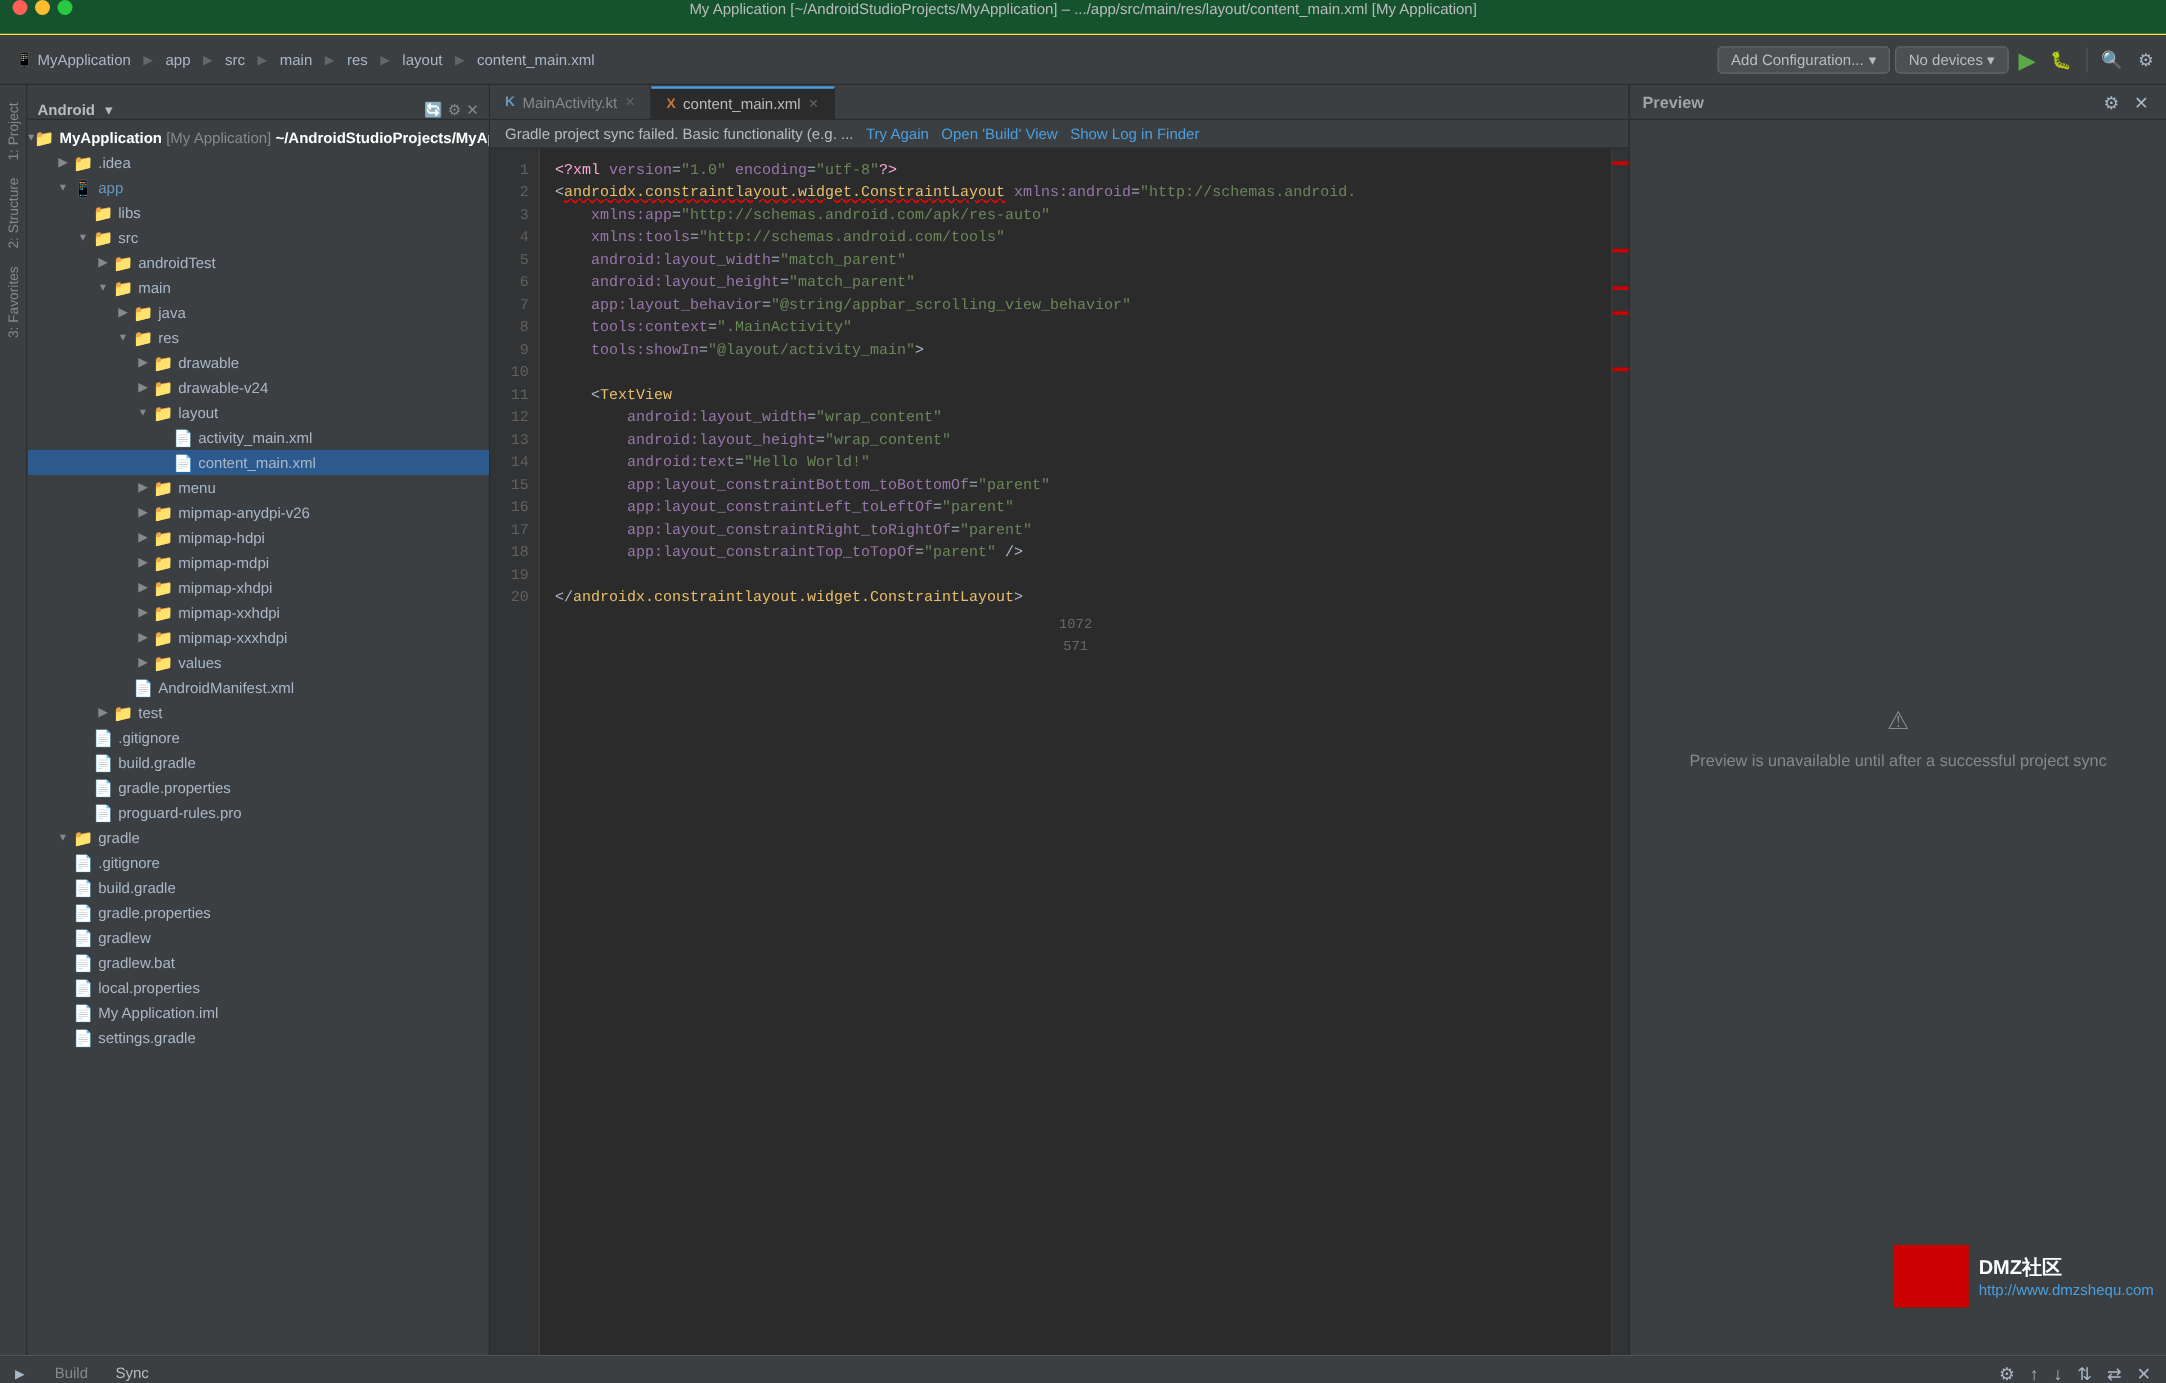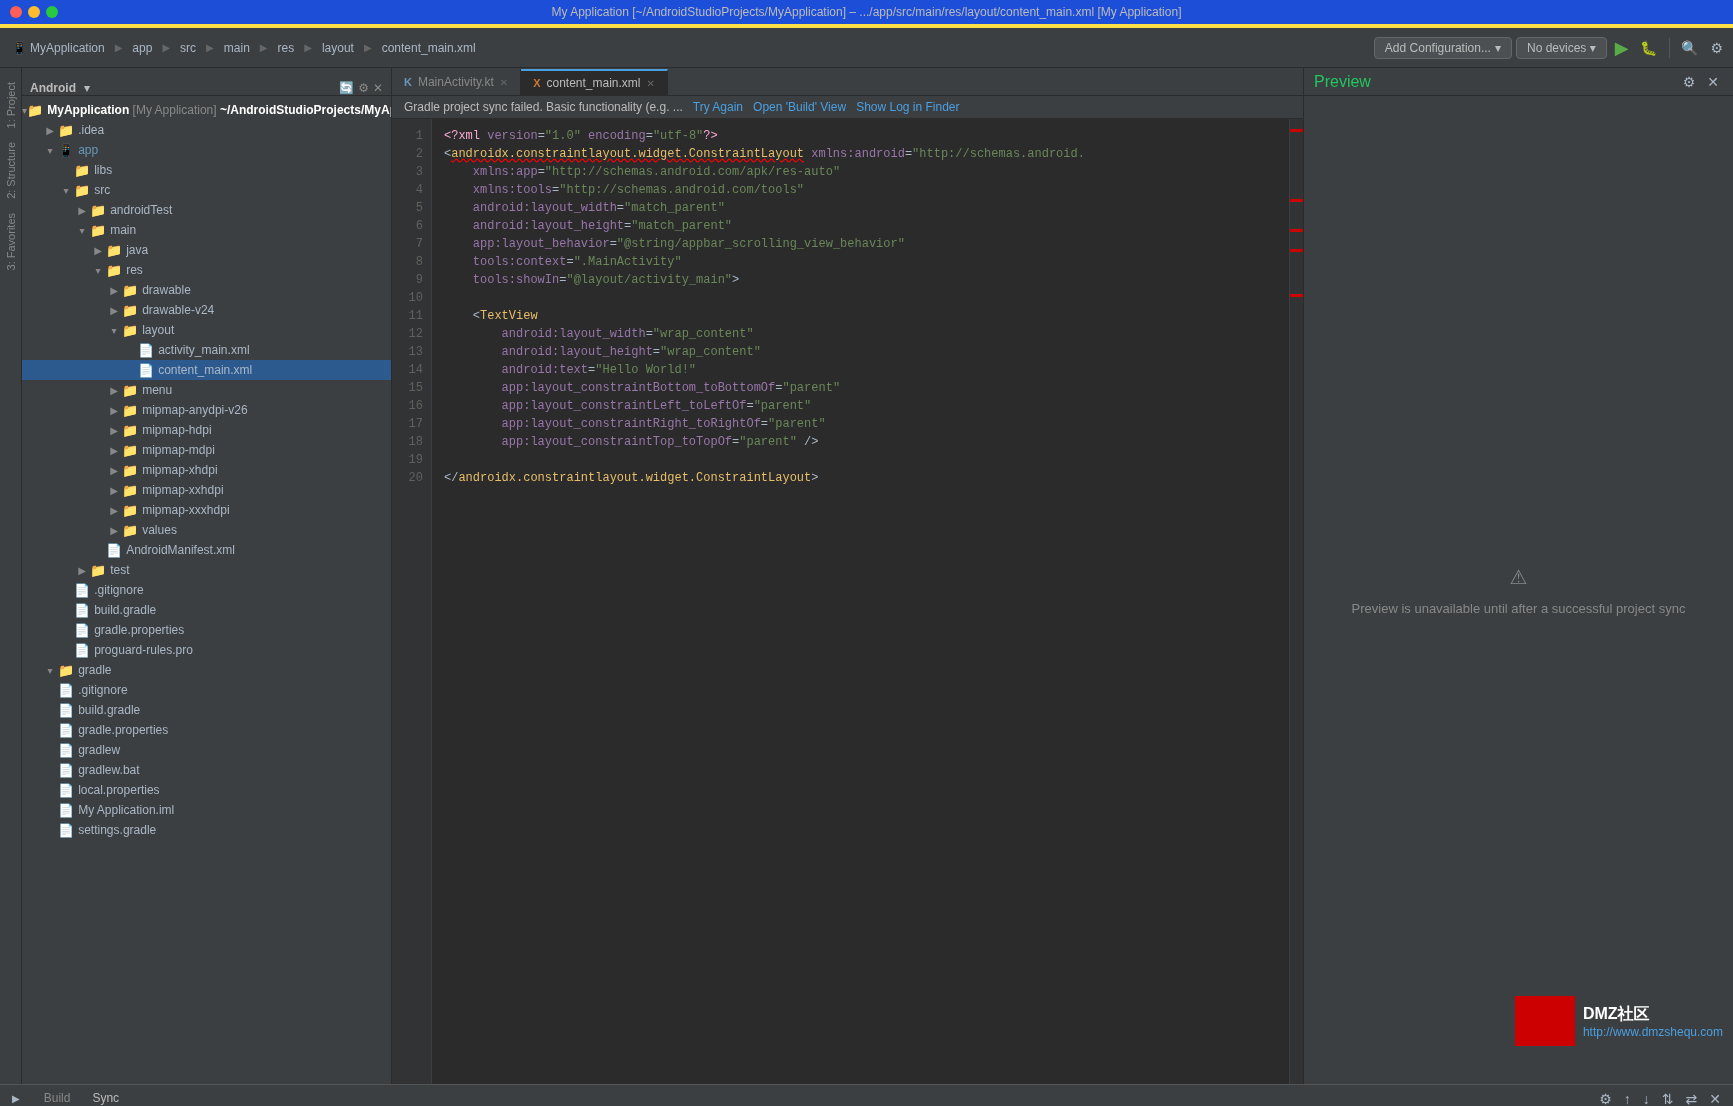--- a/index.html
+++ b/index.html
@@ -1,26 +1,26 @@
 <!DOCTYPE html>
 <html><head>
   <meta charset="utf-8">
   <style>
     * { box-sizing: border-box; margin: 0; padding: 0; }
     body { font-family: 'Helvetica Neue', Arial, sans-serif; font-size: 12px; background: #3c3f41; color: #a9b7c6; overflow: hidden; width: 1733px; height: 1106px; }
 
     
     #title-bar {
       height: 28px;
-      background: #1d4ed8;
-      display: flex;
-      align-items: center;
+      background: #14532d;
+      display: flex;
+      align-items: flex-start;
       justify-content: center;
       position: relative;
-      border-bottom: 4px solid #fde047;
+      border-bottom: 1px solid #fde047;
     }
     #title-bar .traffic-lights {
       position: absolute;
       left: 10px;
       display: flex;
       gap: 6px;
     }
     .traffic-light {
       width: 12px; height: 12px; border-radius: 50%;
     }
@@ -272,21 +272,21 @@
     }
     #preview-header {
       height: 28px;
       background: #3c3f41;
       border-bottom: 1px solid #2b2b2b;
       display: flex;
       align-items: center;
       padding: 0 10px;
       justify-content: space-between;
     }
-    .preview-title { color: #22c55e; font-size: 16px; font-weight: normal; }
+    .preview-title { color: #a3a3a3; font-size: 13px; font-weight: bold; }
     #preview-content {
       flex: 1;
       display: flex;
       align-items: center;
       justify-content: center;
       flex-direction: column;
       gap: 12px;
       background: #3c3f41;
       color: #888;
       font-size: 13px;
@@ -770,21 +770,21 @@
     <span class="xml-bracket">&lt;</span><span class="xml-tag">TextView</span>
         <span class="xml-attr-name">android:layout_width</span><span class="xml-bracket">=</span><span class="xml-attr-value">"wrap_content"</span>
         <span class="xml-attr-name">android:layout_height</span><span class="xml-bracket">=</span><span class="xml-attr-value">"wrap_content"</span>
         <span class="xml-attr-name">android:text</span><span class="xml-bracket">=</span><span class="xml-attr-value">"Hello World!"</span>
         <span class="xml-attr-name">app:layout_constraintBottom_toBottomOf</span><span class="xml-bracket">=</span><span class="xml-attr-value">"parent"</span>
         <span class="xml-attr-name">app:layout_constraintLeft_toLeftOf</span><span class="xml-bracket">=</span><span class="xml-attr-value">"parent"</span>
         <span class="xml-attr-name">app:layout_constraintRight_toRightOf</span><span class="xml-bracket">=</span><span class="xml-attr-value">"parent"</span>
         <span class="xml-attr-name">app:layout_constraintTop_toTopOf</span><span class="xml-bracket">=</span><span class="xml-attr-value">"parent"</span> <span class="xml-bracket">/&gt;</span>
 
 <span class="xml-bracket">&lt;/</span><span class="xml-tag">androidx.constraintlayout.widget.ConstraintLayout</span><span class="xml-bracket">&gt;</span>
-</div>
+<div style="text-align:center; color:#666; font-size:11px; margin-top: 4px">1072<br>571</div></div>
       <div id="error-bar">
         <div class="error-mark" style="top: 10px; background: #cc0000;"></div>
         <div class="error-mark" style="top: 80px; background: #cc0000;"></div>
         <div class="error-mark" style="top: 110px; background: #cc0000;"></div>
         <div class="error-mark" style="top: 130px; background: #cc0000;"></div>
         <div class="error-mark" style="top: 175px; background: #cc0000;"></div>
       </div>
     </div>
   </div>
 

